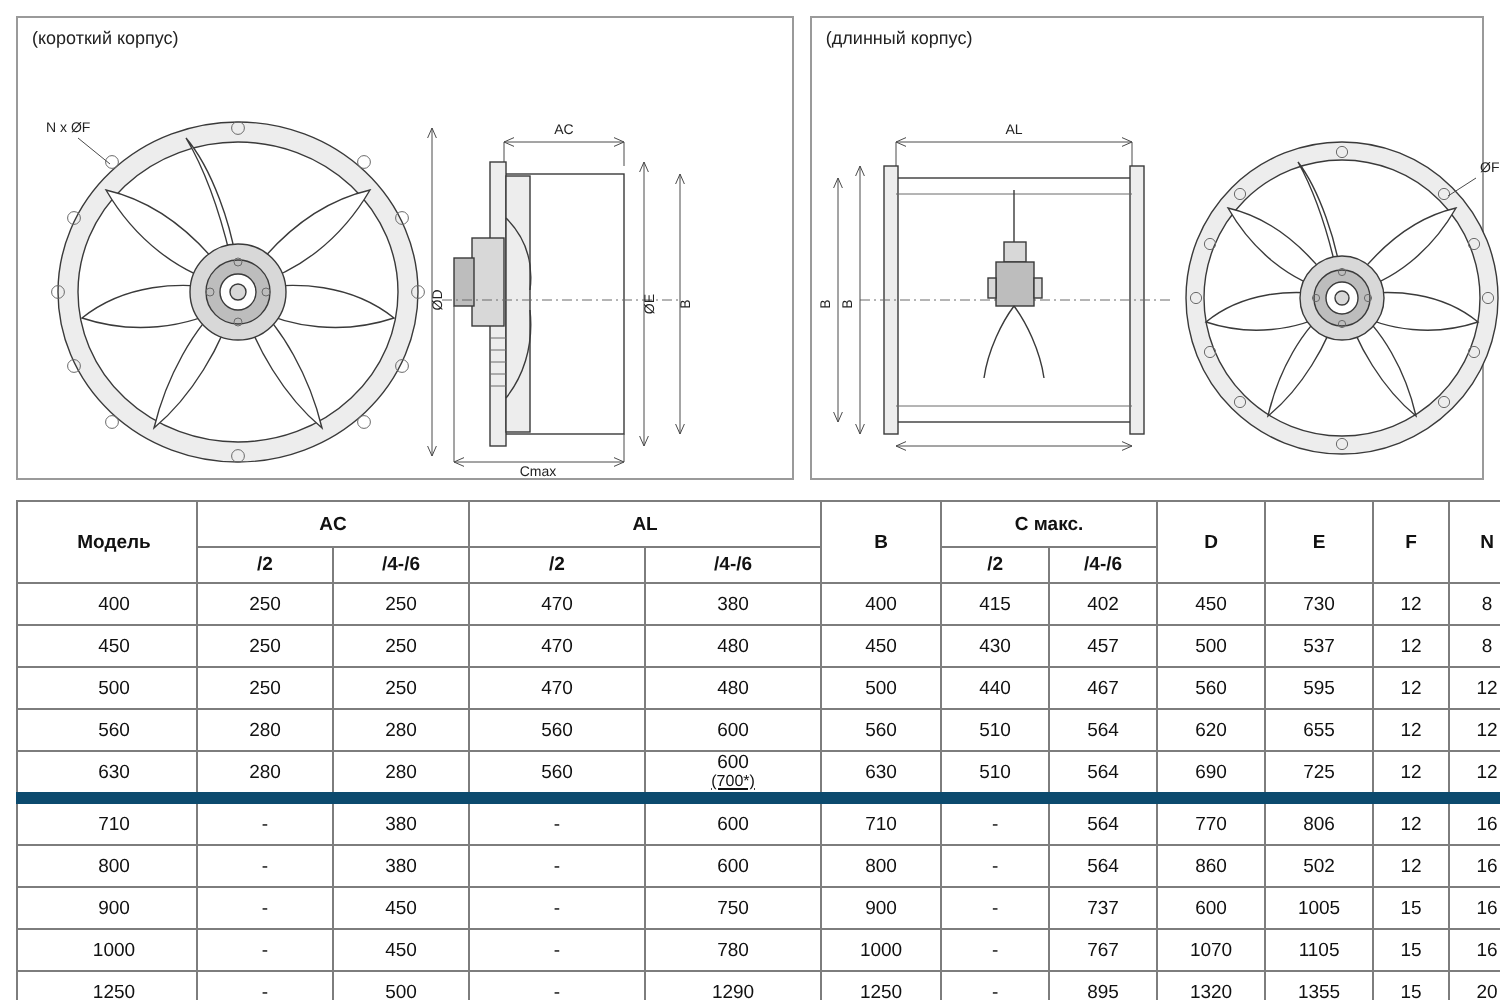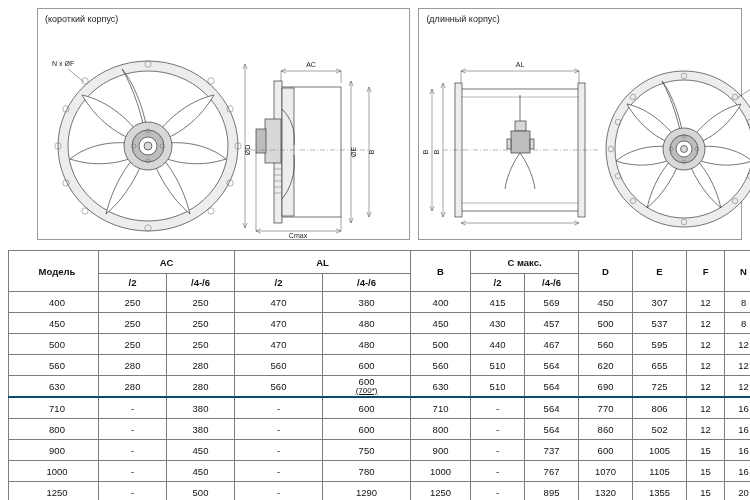--- a/index.html
+++ b/index.html
@@ -16,21 +16,21 @@
   .panels{
     position:absolute;left:8px;top:8px;width:734px;height:232px;
     display:flex;gap:8px;
   }
   .panel{
     position:relative;
     border:1px solid #9a9a9a;
     background:#fff;
     box-sizing:border-box;
   }
-  .panel.left{width:420px;margin-left:29px;}
+  .panel.left{width:420px;}
   .panel.right{width:364px;}
   .panel-caption{
     position:absolute;left:7px;top:5px;
     font-size:9px;color:#222;
   }
   .svgwrap{position:absolute;left:0;top:0;width:100%;height:100%;}
   svg{display:block;}
   .ln{stroke:#3a3a3a;stroke-width:.7;fill:none;}
   .ln-thin{stroke:#6a6a6a;stroke-width:.5;fill:none;}
   .dash{stroke:#6a6a6a;stroke-width:.5;fill:none;stroke-dasharray:5 2 1 2;}
@@ -57,21 +57,21 @@
     height:20px;
     text-align:center;
     vertical-align:middle;
     font-weight:normal;
     color:#111;
   }
   thead th{font-weight:bold;}
   thead tr.r1 th{height:22px;}
   thead tr.r2 th{height:17px;font-weight:bold;}
   td.model,th.model{text-align:center;padding-left:7px;}
-  .sep-row td{border-top:2px solid #0c4a6e;}
+  .sep-row td{border-top:6px solid #0c4a6e;}
   .cell-two{line-height:1.05;}
   .cell-two small{display:block;font-size:8px;text-decoration:underline;}
 </style>
 </head>
 <body>
 
 <div class="page">
 
   <div class="panels">
 
@@ -310,23 +310,23 @@
       <tbody>
 
       <tr>
             <td class="model">400</td>
             <td>250</td>
             <td>250</td>
             <td>470</td>
             <td>380</td>
             <td>400</td>
             <td>415</td>
-            <td>569</td>
+            <td>402</td>
             <td>450</td>
-            <td>307</td>
+            <td>730</td>
             <td>12</td>
             <td>8</td>
           </tr>
           <tr>
             <td class="model">450</td>
             <td>250</td>
             <td>250</td>
             <td>470</td>
             <td>480</td>
             <td>450</td>

